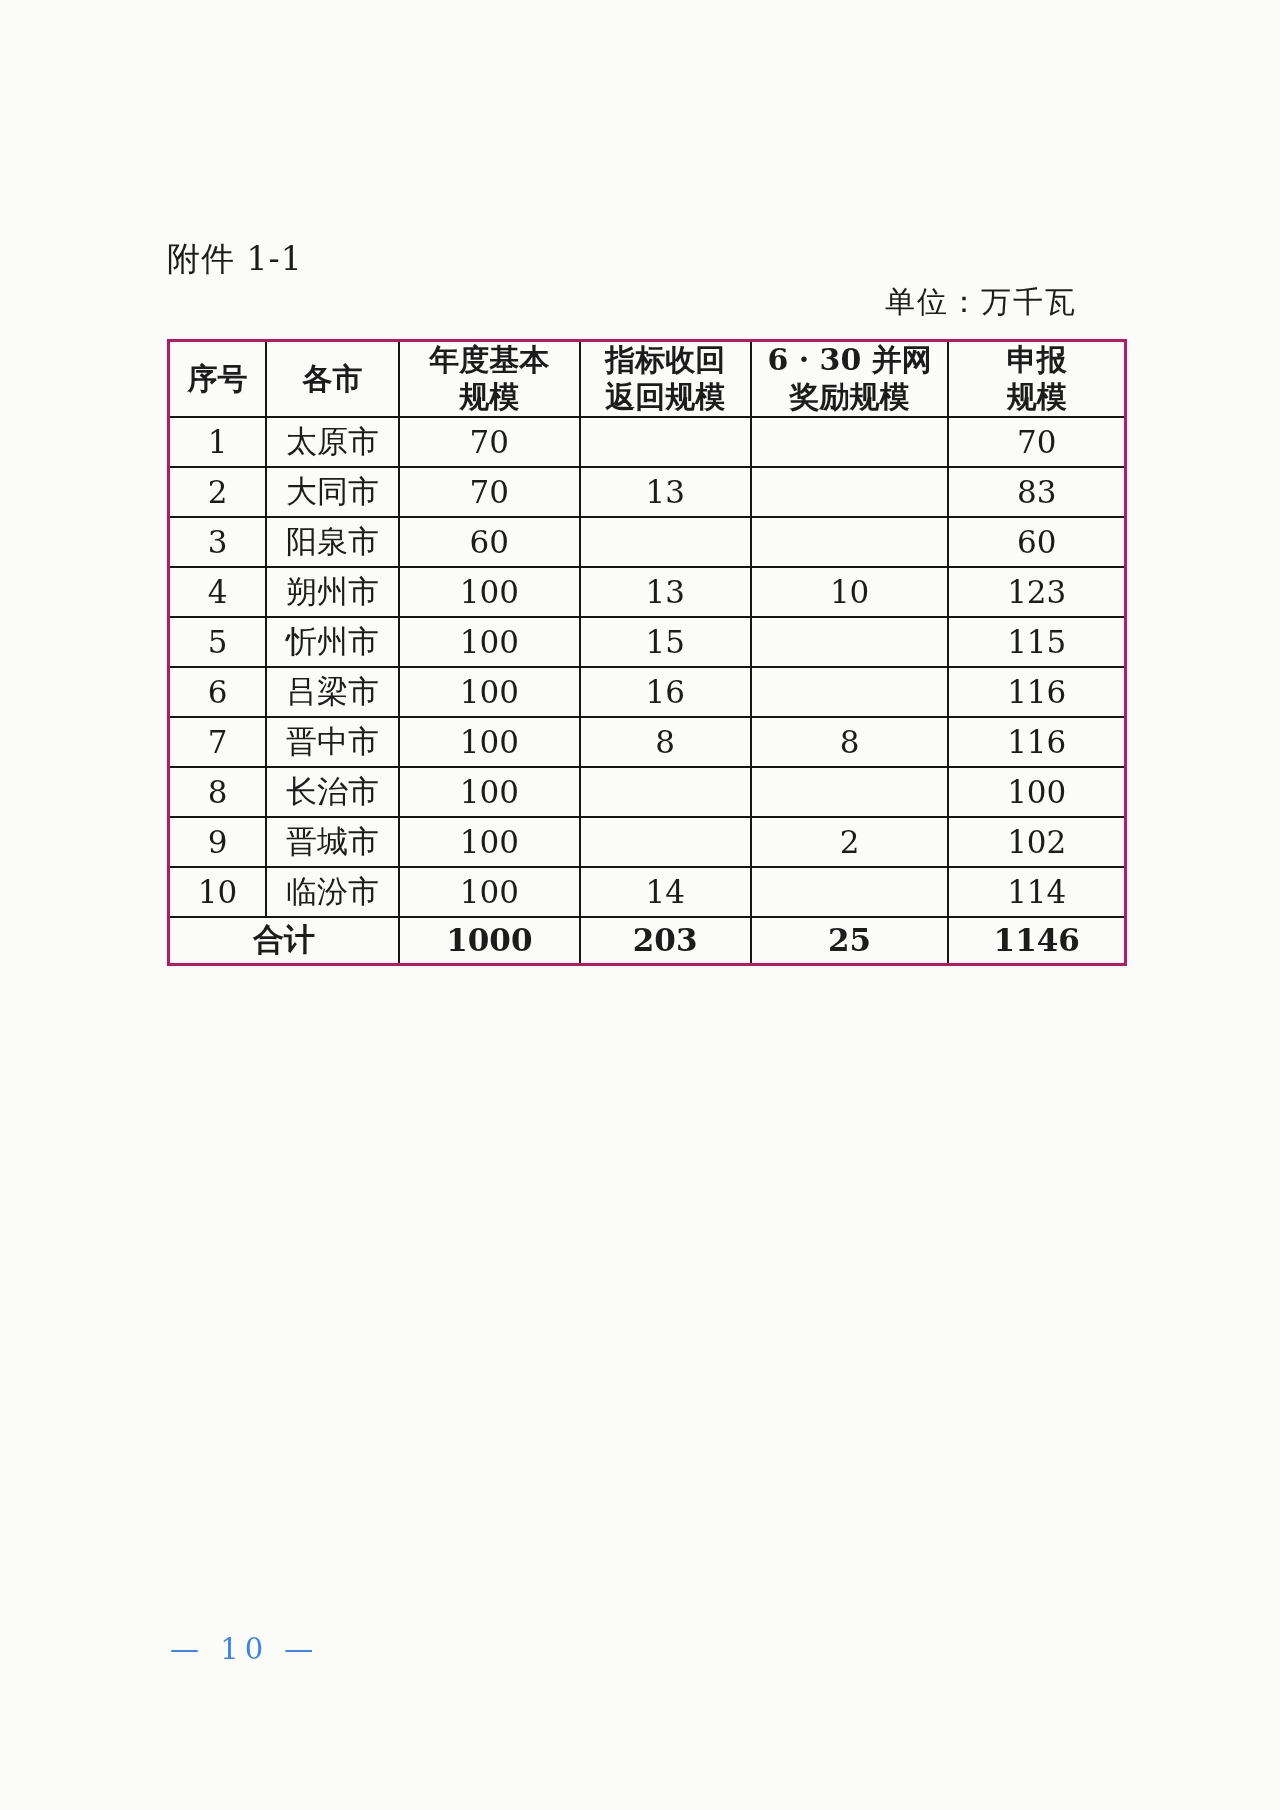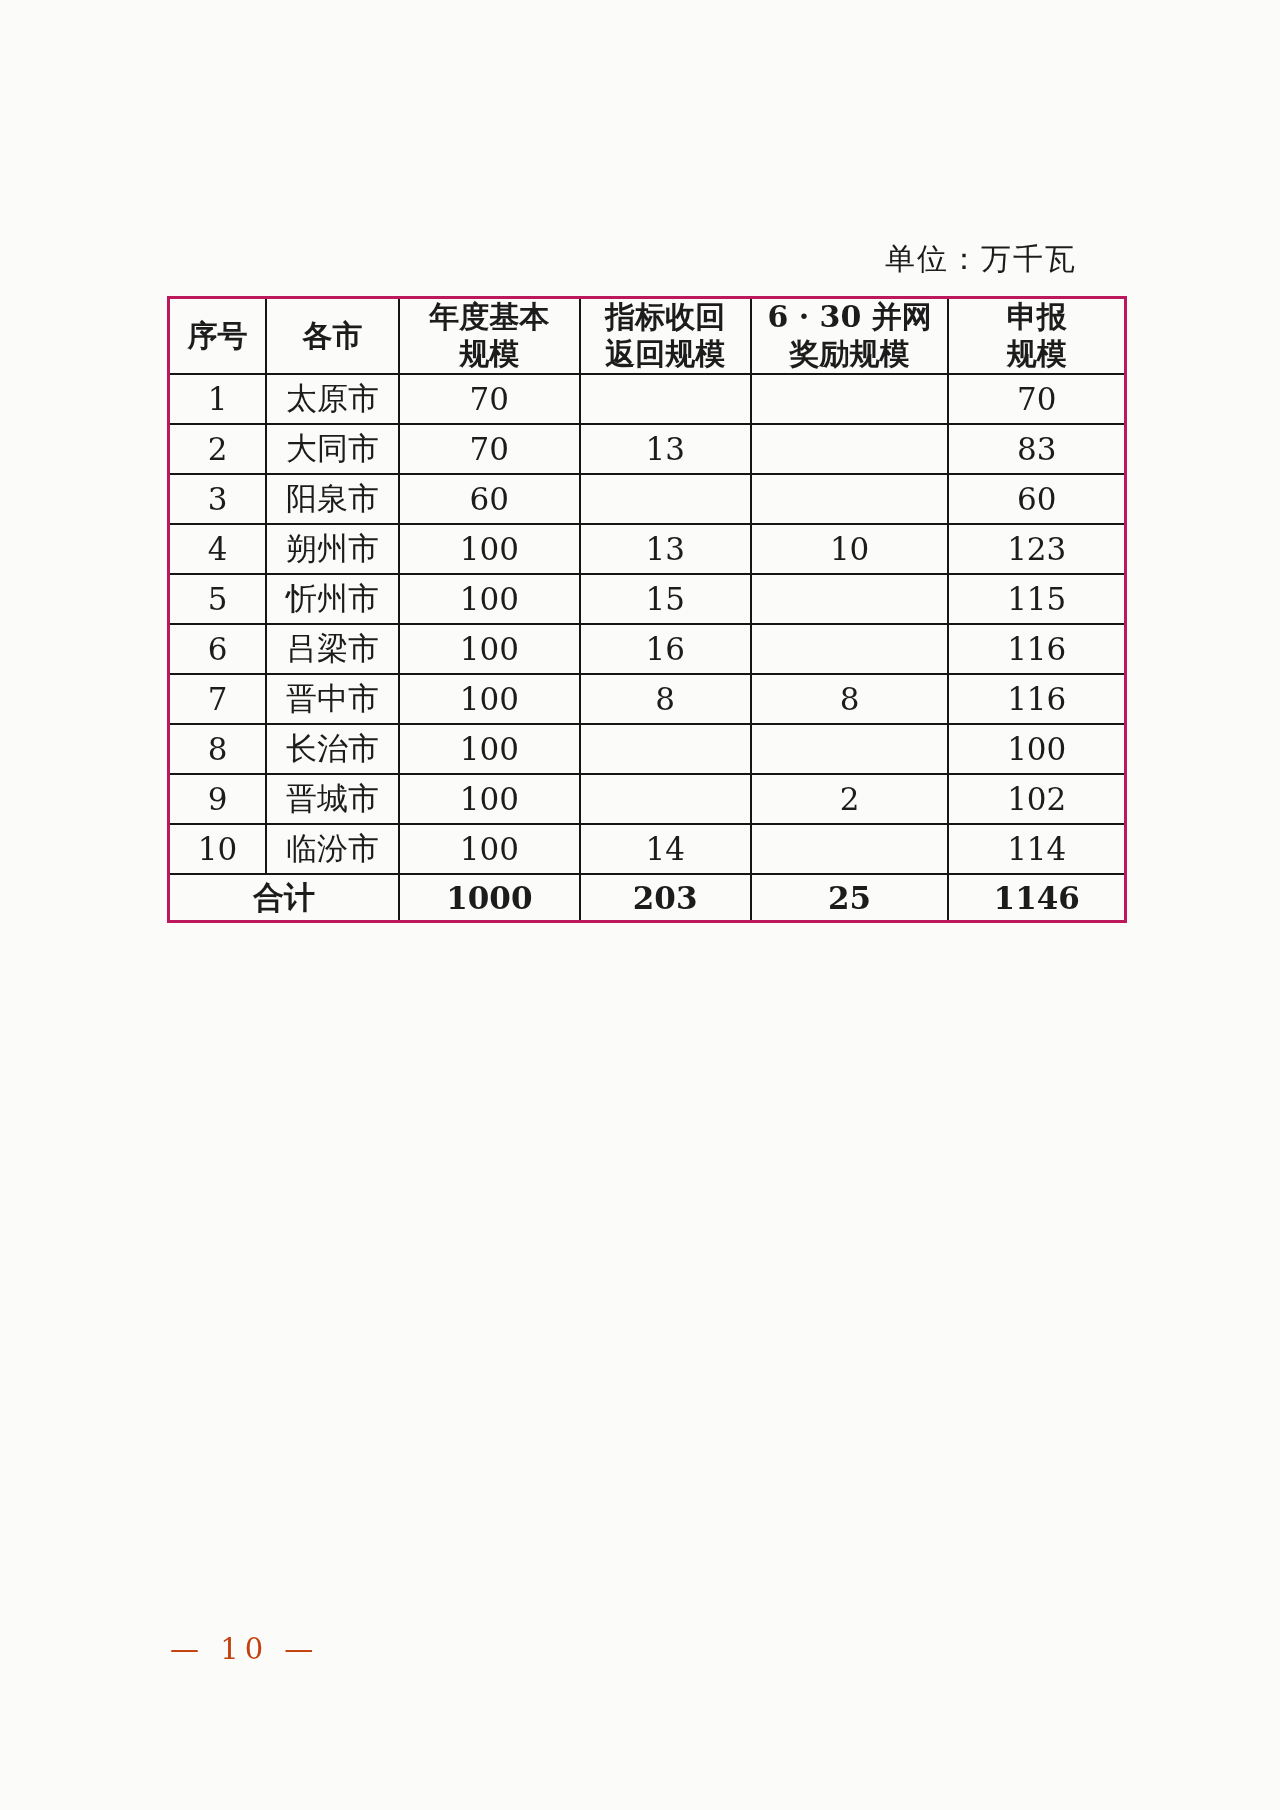--- a/index.html
+++ b/index.html
@@ -81,29 +81,30 @@
   .notes p {
     margin: 0;
     text-indent: 2em;
   }
   .page-footer {
     position: absolute;
     left: 170px;
     top: 1632px;
     font-size: 29px;
     letter-spacing: 6px;
-    color: #c2410c;
+    color: #3b82f6;
   }
 </style>
 </head>
 <body>
 
 <div class="page">
   <div class="content">
 
+    <div class="attachment-label">附件 1-1</div>
 
 
     <div class="unit-label">单位：万千瓦</div>
 
     <table class="main-table">
       <colgroup>
         <col style="width:10.2%">
         <col style="width:13.9%">
         <col style="width:18.85%">
         <col style="width:17.9%">

